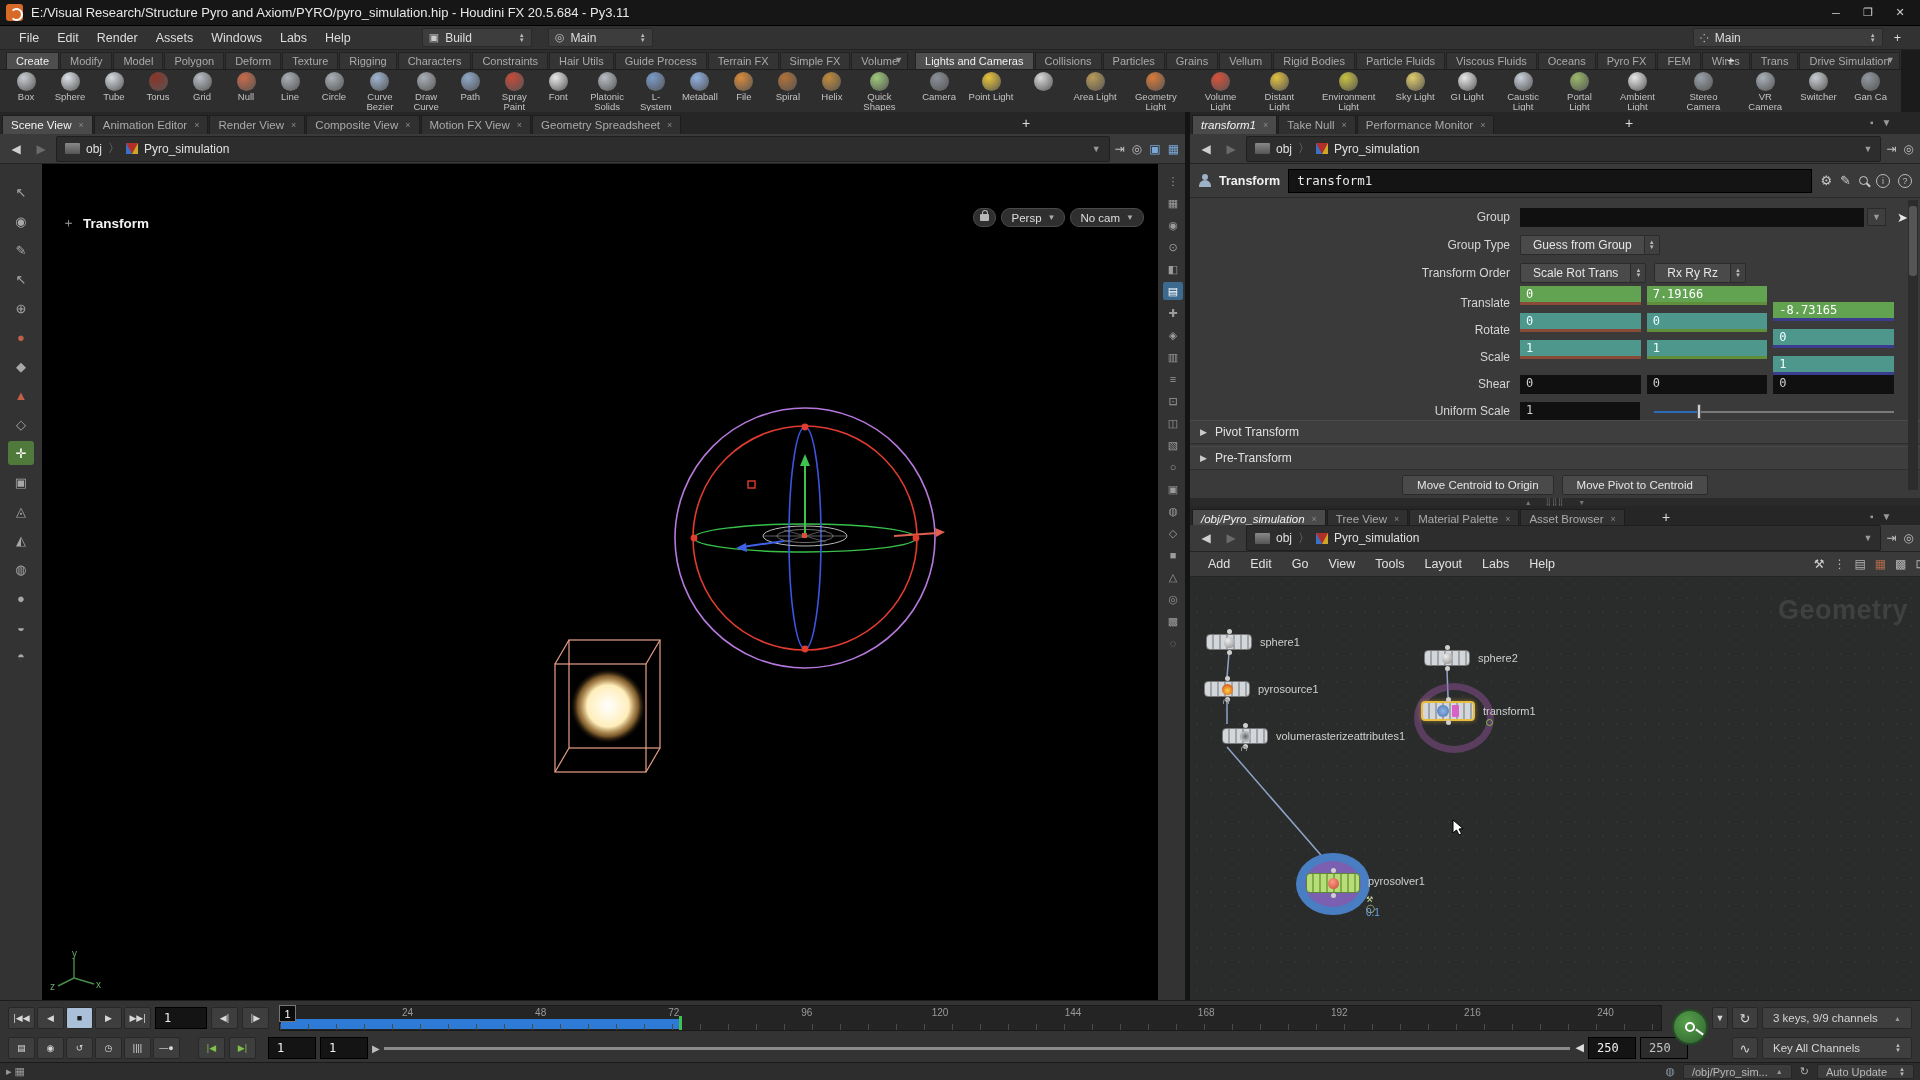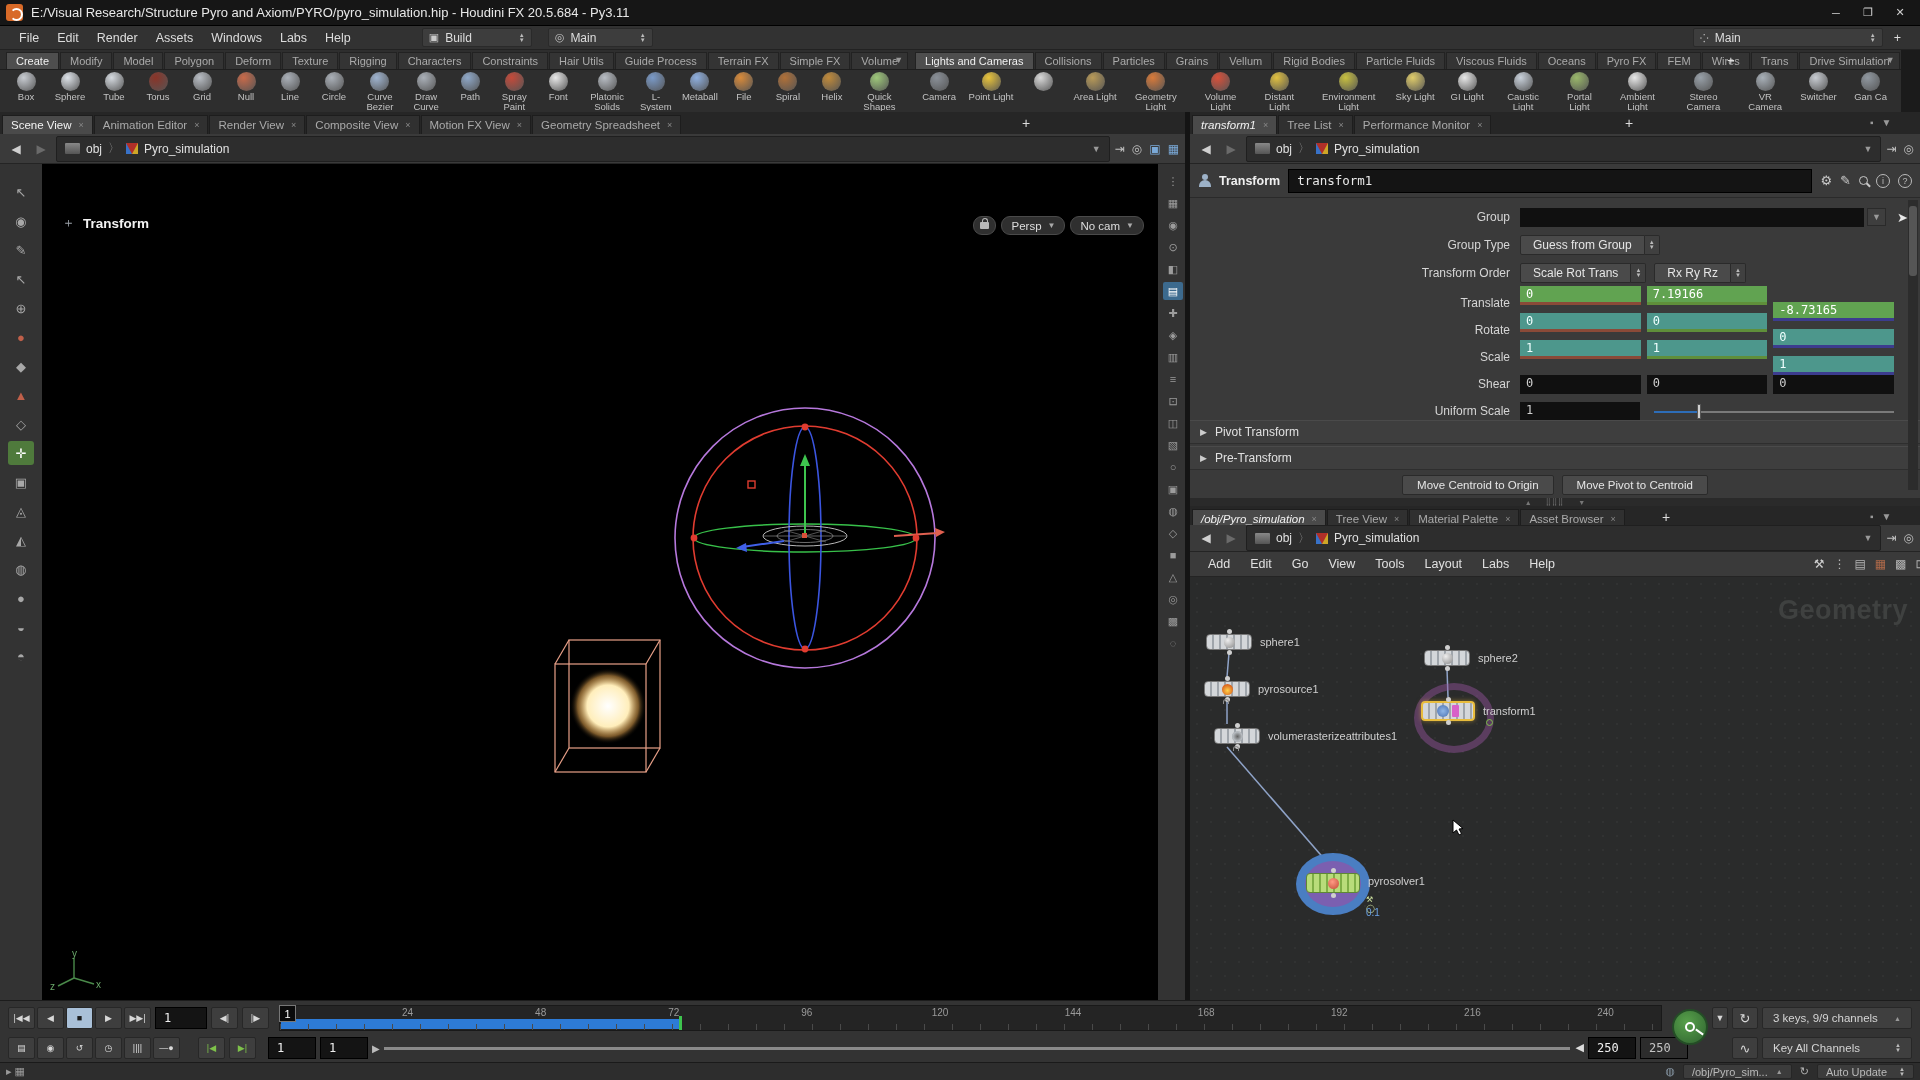--- a/index.html
+++ b/index.html
@@ -51,21 +51,21 @@
   #lefttools{position:absolute;left:0;top:164px;width:42px;height:836px;background:#333;display:flex;flex-direction:column;align-items:center;padding-top:16px;gap:5px;}
   .ltool{width:26px;height:24px;display:flex;align-items:center;justify-content:center;color:#a8a8a8;font-size:13px;border-radius:3px;}
   .ltool.active{background:#4f7a3c;color:#fff;}
   .ltool.red{color:#c0604a;}
   #viewport{position:absolute;left:42px;top:164px;width:1116px;height:836px;background:#000;overflow:hidden;}
   #rstrip{position:absolute;left:1158px;top:164px;width:30px;height:836px;background:#333;display:flex;flex-direction:column;align-items:center;padding-top:8px;gap:4px;}
   .rtool{width:20px;height:18px;display:flex;align-items:center;justify-content:center;color:#9c9c9c;font-size:11px;border-radius:2px;}
   .rtool.active{background:#3c6a8e;color:#fff;}
   #vp-state{position:absolute;left:20px;top:50px;display:flex;align-items:center;gap:8px;}
   #vp-state .txt{color:#f2f2f2;font-size:13.5px;font-weight:bold;}
-  #vp-pills{position:absolute;right:14px;top:44px;display:flex;gap:5px;align-items:center;margin-top:8px;}
+  #vp-pills{position:absolute;right:14px;top:44px;display:flex;gap:5px;align-items:center;}
   .pill{background:#2f2f2f;border:1px solid #4a4a4a;border-radius:9px;height:19px;display:flex;align-items:center;gap:6px;padding:0 9px;color:#ddd;font-size:11.5px;}
   .pill .dn{font-size:8px;color:#aaa;}
   .mini-lock{display:inline-block;width:9px;height:7px;background:#b8b8b8;border-radius:1px;position:relative;}
   .mini-lock::before{content:"";position:absolute;left:1.5px;top:-4px;width:4px;height:4px;border:1.5px solid #b8b8b8;border-bottom:none;border-radius:3px 3px 0 0;}
   
   #paramhead{position:absolute;left:1190px;top:164px;width:730px;height:34px;background:#3a3a3a;display:flex;align-items:center;gap:8px;padding:0 8px;border-bottom:1px solid #2a2a2a;}
   #paramhead .ptitle{color:#f0f0f0;font-weight:bold;font-size:12.5px;}
   .namefield{flex:1;height:24px;background:#141414;border:1px solid #000;display:flex;align-items:center;padding:0 8px;color:#e8e8e8;font-family:"DejaVu Sans Mono",monospace;font-size:12.5px;}
   .hicon{color:#c9c9c9;font-size:13px;}
   .circ{display:inline-flex;width:14px;height:14px;border:1.2px solid #bbb;border-radius:50%;align-items:center;justify-content:center;font-size:9px;color:#bbb;}
@@ -482,21 +482,21 @@
 <span class="abs" style="left:1022px;top:115px;color:#ddd;font-size:14px">+</span>
 
 <div class="panetabs" style="left:1190px;top:112px;width:730px">
 
     <span class="ptab active italic">
       <span>transform1</span>
       <span class="x">×</span>
     </span>
 
     <span class="ptab">
-      <span>Tree List</span>
+      <span>Take Null</span>
       <span class="x">×</span>
     </span>
 
     <span class="ptab">
       <span>Performance Monitor</span>
       <span class="x">×</span>
     </span>
   </div>
 <span class="abs" style="left:1625px;top:115px;color:#ddd;font-size:14px">+</span>
 <div class="abs" style="left:1870px;top:117px;display:flex;gap:8px;color:#999;font-size:10px">
@@ -869,21 +869,21 @@
       <div class="node fire locked" style="left: 14px; top: 104px;">
         <div class="nbody">
           <span class="ncenter"></span>
 
         </div>
         <span class="nlabel">pyrosource1</span>
         <span class="nlock"><span class="glock"></span></span>
 
       </div>
 
-      <div class="node volume locked" style="left: 24px; top: 151px;">
+      <div class="node volume locked" style="left: 32px; top: 151px;">
         <div class="nbody">
           <span class="ncenter"></span>
 
         </div>
         <span class="nlabel">volumerasterizeattributes1</span>
         <span class="nlock"><span class="glock"></span></span>
 
       </div>
 
       <div class="node sphere" style="left: 234px; top: 73px;">

